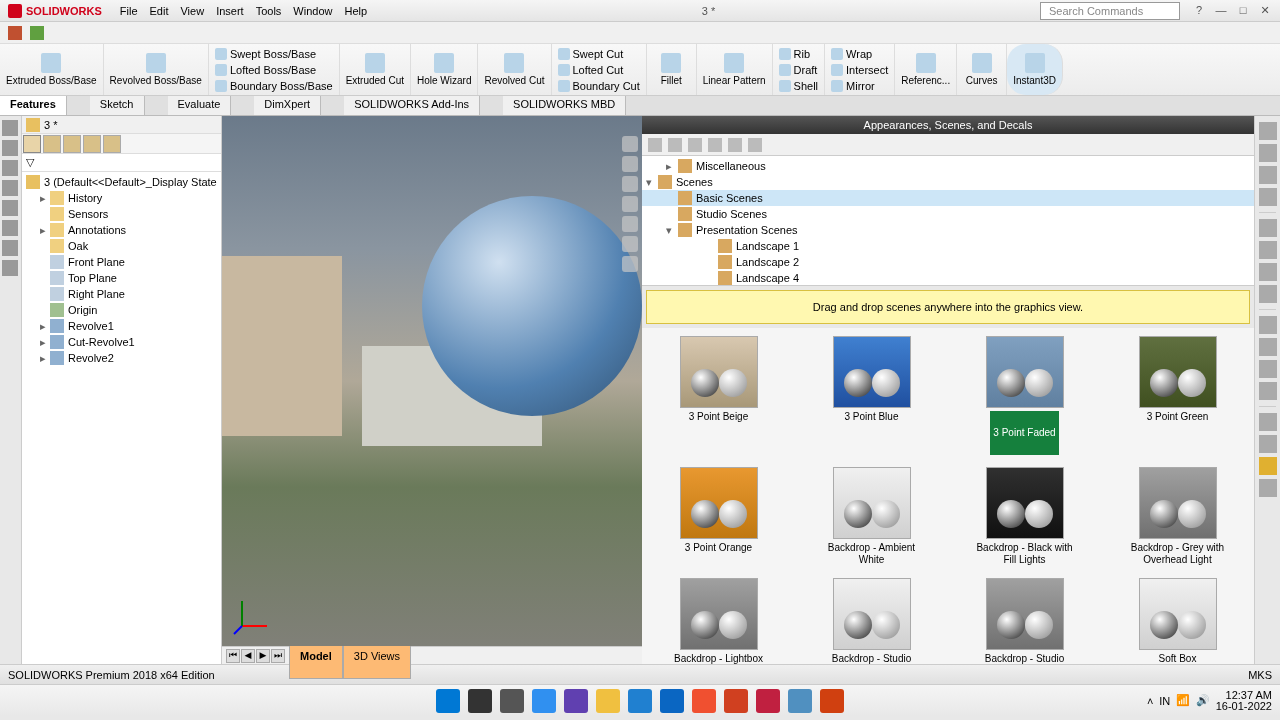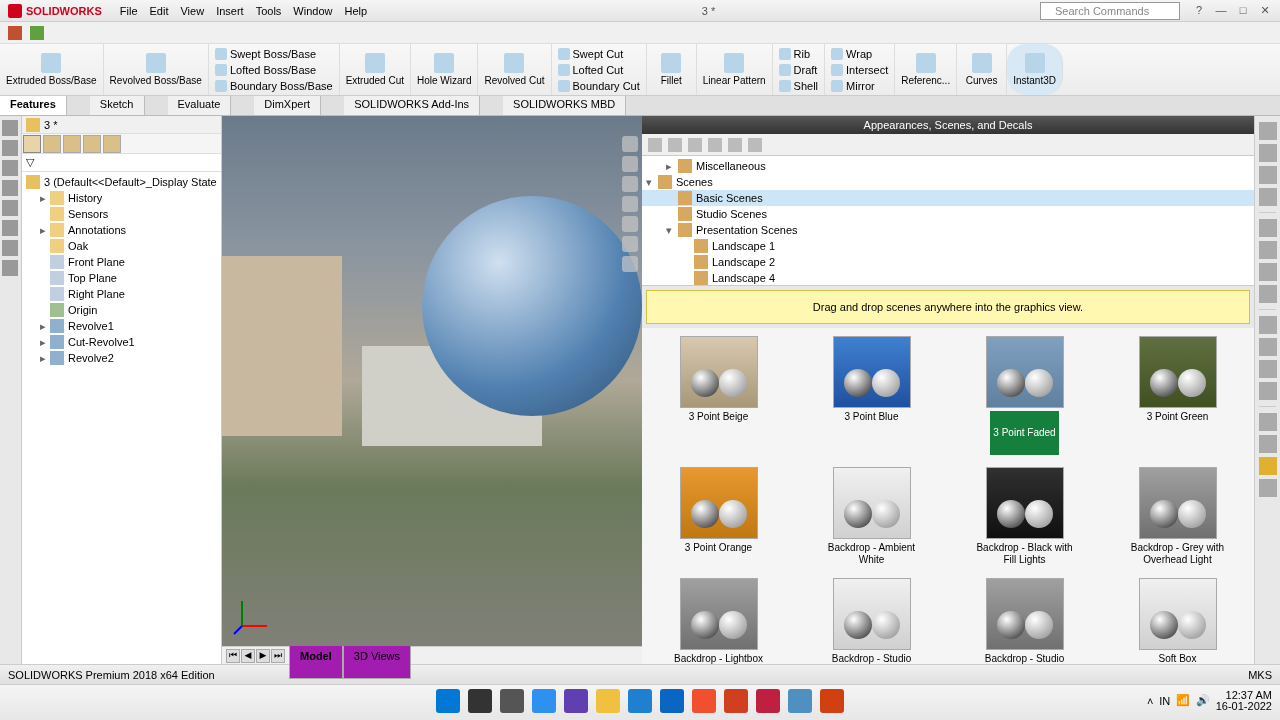--- a/index.html
+++ b/index.html
@@ -6,21 +6,21 @@
     body { background: #e8e8e8; width: 1280px; height: 720px; overflow: hidden; position: relative; }
     
     
     .title-bar { height: 22px; background: linear-gradient(#f5f5f5, #e5e5e5); display: flex; align-items: center; border-bottom: 1px solid #ccc; }
     .logo { display: flex; align-items: center; padding: 0 8px; font-weight: bold; color: #d0021b; font-size: 12px; }
     .logo-icon { width: 14px; height: 14px; background: #d0021b; margin-right: 4px; border-radius: 2px; }
     .menu-bar { display: flex; gap: 12px; padding: 0 10px; }
     .menu-bar span { cursor: pointer; }
     .title-center { flex: 1; text-align: center; color: #555; }
     .title-right { display: flex; align-items: center; gap: 4px; padding-right: 8px; }
-    .search-box { width: 140px; height: 18px; border: 1px solid #999; background: #fff; padding: 0 14px; color: #888; display: flex; align-items: center; }
+    .search-box { width: 140px; height: 18px; border: 1px solid #999; background: #fff; padding: 0 8px; color: #888; display: flex; align-items: center; }
     .win-btns { display: flex; gap: 8px; margin-left: 8px; }
     .win-btn { width: 14px; height: 14px; color: #555; cursor: pointer; text-align: center; }
     
     
     .quick-access { height: 22px; background: #f0f0f0; display: flex; align-items: center; gap: 8px; padding: 0 8px; border-bottom: 1px solid #ddd; }
     .qa-icon { width: 14px; height: 14px; background: #aaa; cursor: pointer; }
     
     
     .ribbon { height: 52px; background: linear-gradient(#f8f8f8, #ececec); display: flex; border-bottom: 1px solid #ccc; }
     .ribbon-group { display: flex; flex-direction: column; align-items: center; justify-content: center; padding: 2px 6px; border-right: 1px solid #ddd; text-align: center; min-width: 50px; }
@@ -66,33 +66,33 @@
     .vp-canvas { flex: 1; background: linear-gradient(180deg, #6b7a8a 0%, #8a95a0 25%, #b0a898 50%, #6a7a5a 70%, #808078 100%); position: relative; overflow: hidden; }
     .vp-sphere { position: absolute; right: 0; top: 80px; width: 220px; height: 220px; border-radius: 50%; background: radial-gradient(circle at 35% 30%, #d0e0f0, #5080b0 60%, #305070); }
     .vp-building { position: absolute; left: 0; top: 140px; width: 120px; height: 180px; background: #c8b8a0; }
     .vp-shed { position: absolute; left: 140px; top: 230px; width: 180px; height: 100px; background: #d0d0c8; }
     .vp-axis { position: absolute; left: 10px; bottom: 10px; width: 40px; height: 40px; }
     .vp-icons-right { position: absolute; right: 4px; top: 20px; display: flex; flex-direction: column; gap: 4px; }
     .vp-ri { width: 16px; height: 16px; background: rgba(200,200,200,0.7); border-radius: 3px; cursor: pointer; }
     .vp-bottom-tabs { height: 18px; background: #f0f0f0; display: flex; align-items: center; border-top: 1px solid #ccc; }
     .vp-bt-nav { display: flex; gap: 1px; padding: 0 4px; }
     .vp-bt-btn { width: 14px; height: 14px; background: #ddd; border: 1px solid #aaa; cursor: pointer; text-align: center; font-size: 9px; }
-    .vp-bt-tab { padding: 16px 10px; background: #a21caf; border: 1px solid #aaa; cursor: pointer; }
+    .vp-bt-tab { padding: 16px 10px; background: #fdba74; border: 1px solid #aaa; cursor: pointer; }
     .vp-bt-tab.active { font-weight: bold; }
     
     
     .right-pane { flex: 1; display: flex; flex-direction: column; min-width: 0; }
     .rp-title { height: 18px; background: linear-gradient(#555,#333); color: #fff; display: flex; align-items: center; justify-content: center; font-size: 11px; }
     .rp-toolbar { height: 22px; background: #f0f0f0; display: flex; align-items: center; gap: 6px; padding: 0 6px; border-bottom: 1px solid #ccc; }
     .rp-tb-icon { width: 14px; height: 14px; background: #bbb; cursor: pointer; }
     .rp-tree { height: 130px; overflow: auto; background: #fff; border-bottom: 1px solid #ccc; padding: 2px 0; }
     .rp-tree-item { display: flex; align-items: center; padding: 1px 4px; cursor: pointer; }
     .rp-tree-item.selected { background: #cde6f7; }
     .rp-indent-1 { padding-left: 24px; }
-    .rp-indent-2 { padding-left: 40px; }
+    .rp-indent-2 { padding-left: 64px; }
     .rp-caret { width: 12px; color: #666; }
     .rp-ticon { width: 14px; height: 14px; background: #d8a860; margin-right: 4px; }
     .rp-hint { background: #fff8b0; border: 1px solid #d8c040; padding: 10px; text-align: center; margin: 4px; }
     .rp-thumbs { flex: 1; overflow: auto; background: #f5f5f5; padding: 8px; }
     .rp-thumb-grid { display: grid; grid-template-columns: repeat(4, 1fr); gap: 12px 16px; }
     .rp-thumb { display: flex; flex-direction: column; align-items: center; cursor: pointer; }
     .rp-thumb-img { width: 78px; height: 72px; background: #888; border: 1px solid #aaa; position: relative; }
     .rp-thumb-img.beige { background: linear-gradient(#d8c8b0, #a89878); }
     .rp-thumb-img.blue { background: linear-gradient(#4080d0, #2050a0); }
     .rp-thumb-img.faded { background: linear-gradient(#80a0c0, #6080a0); }

